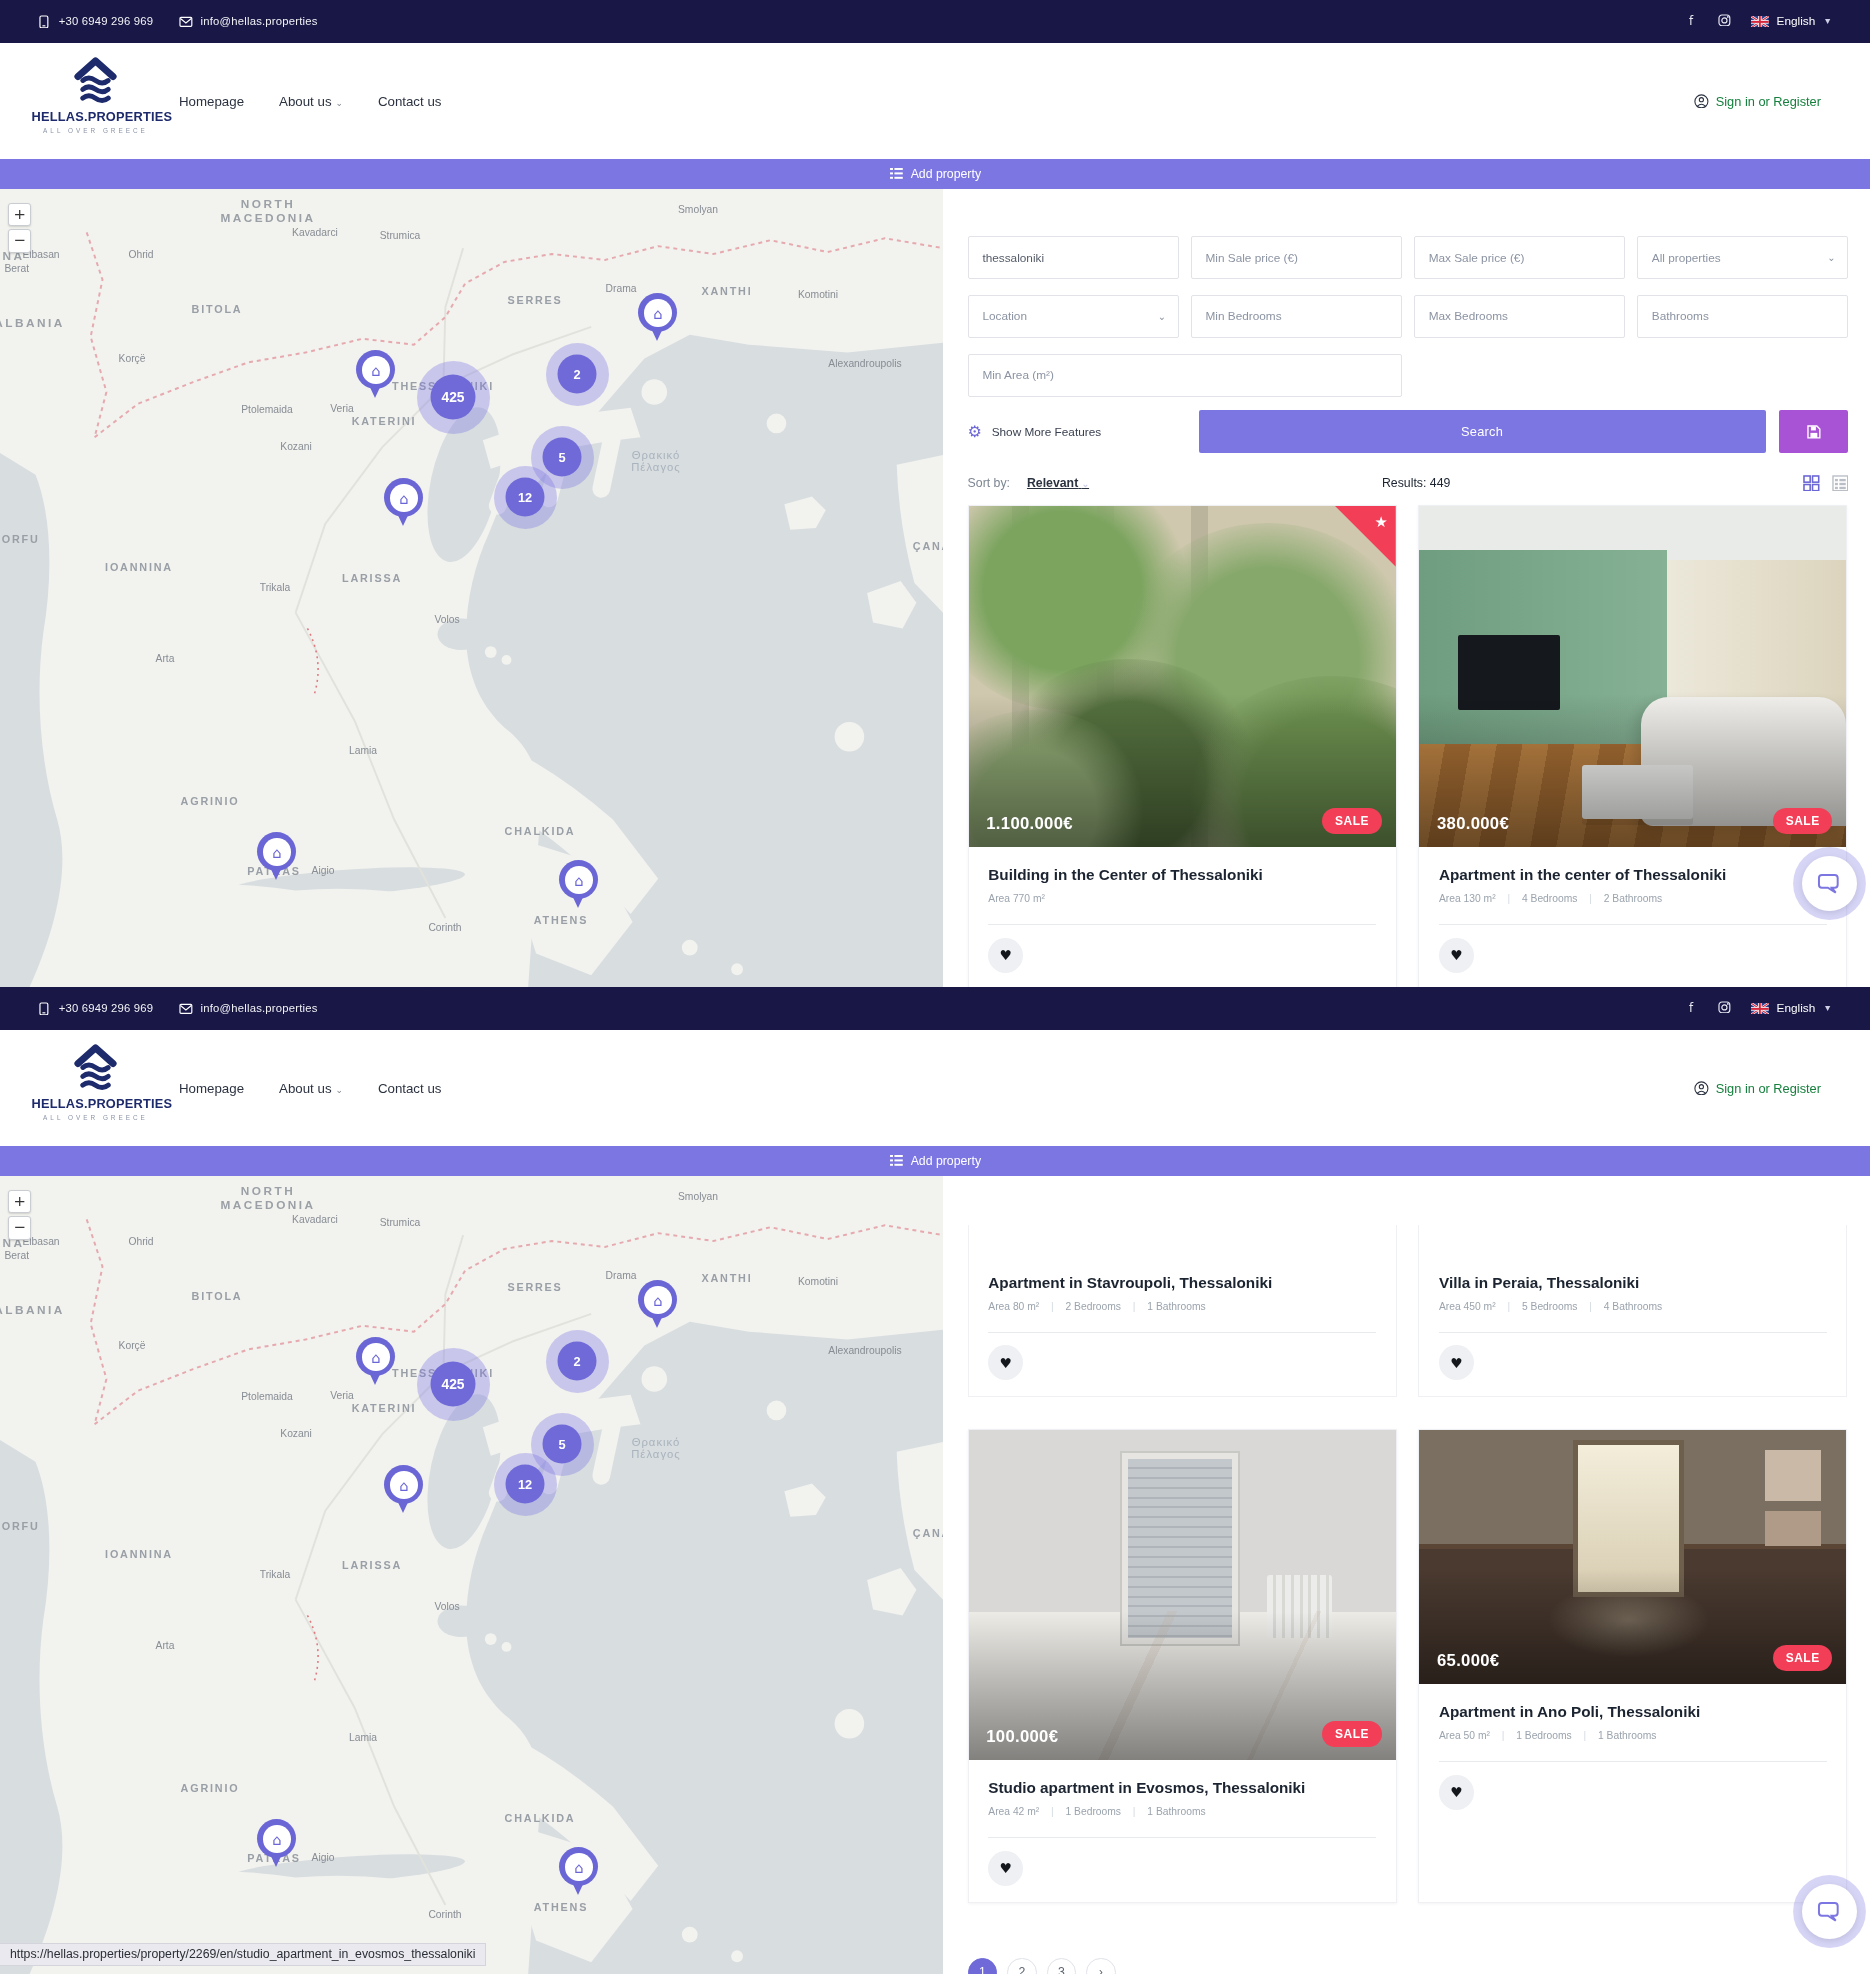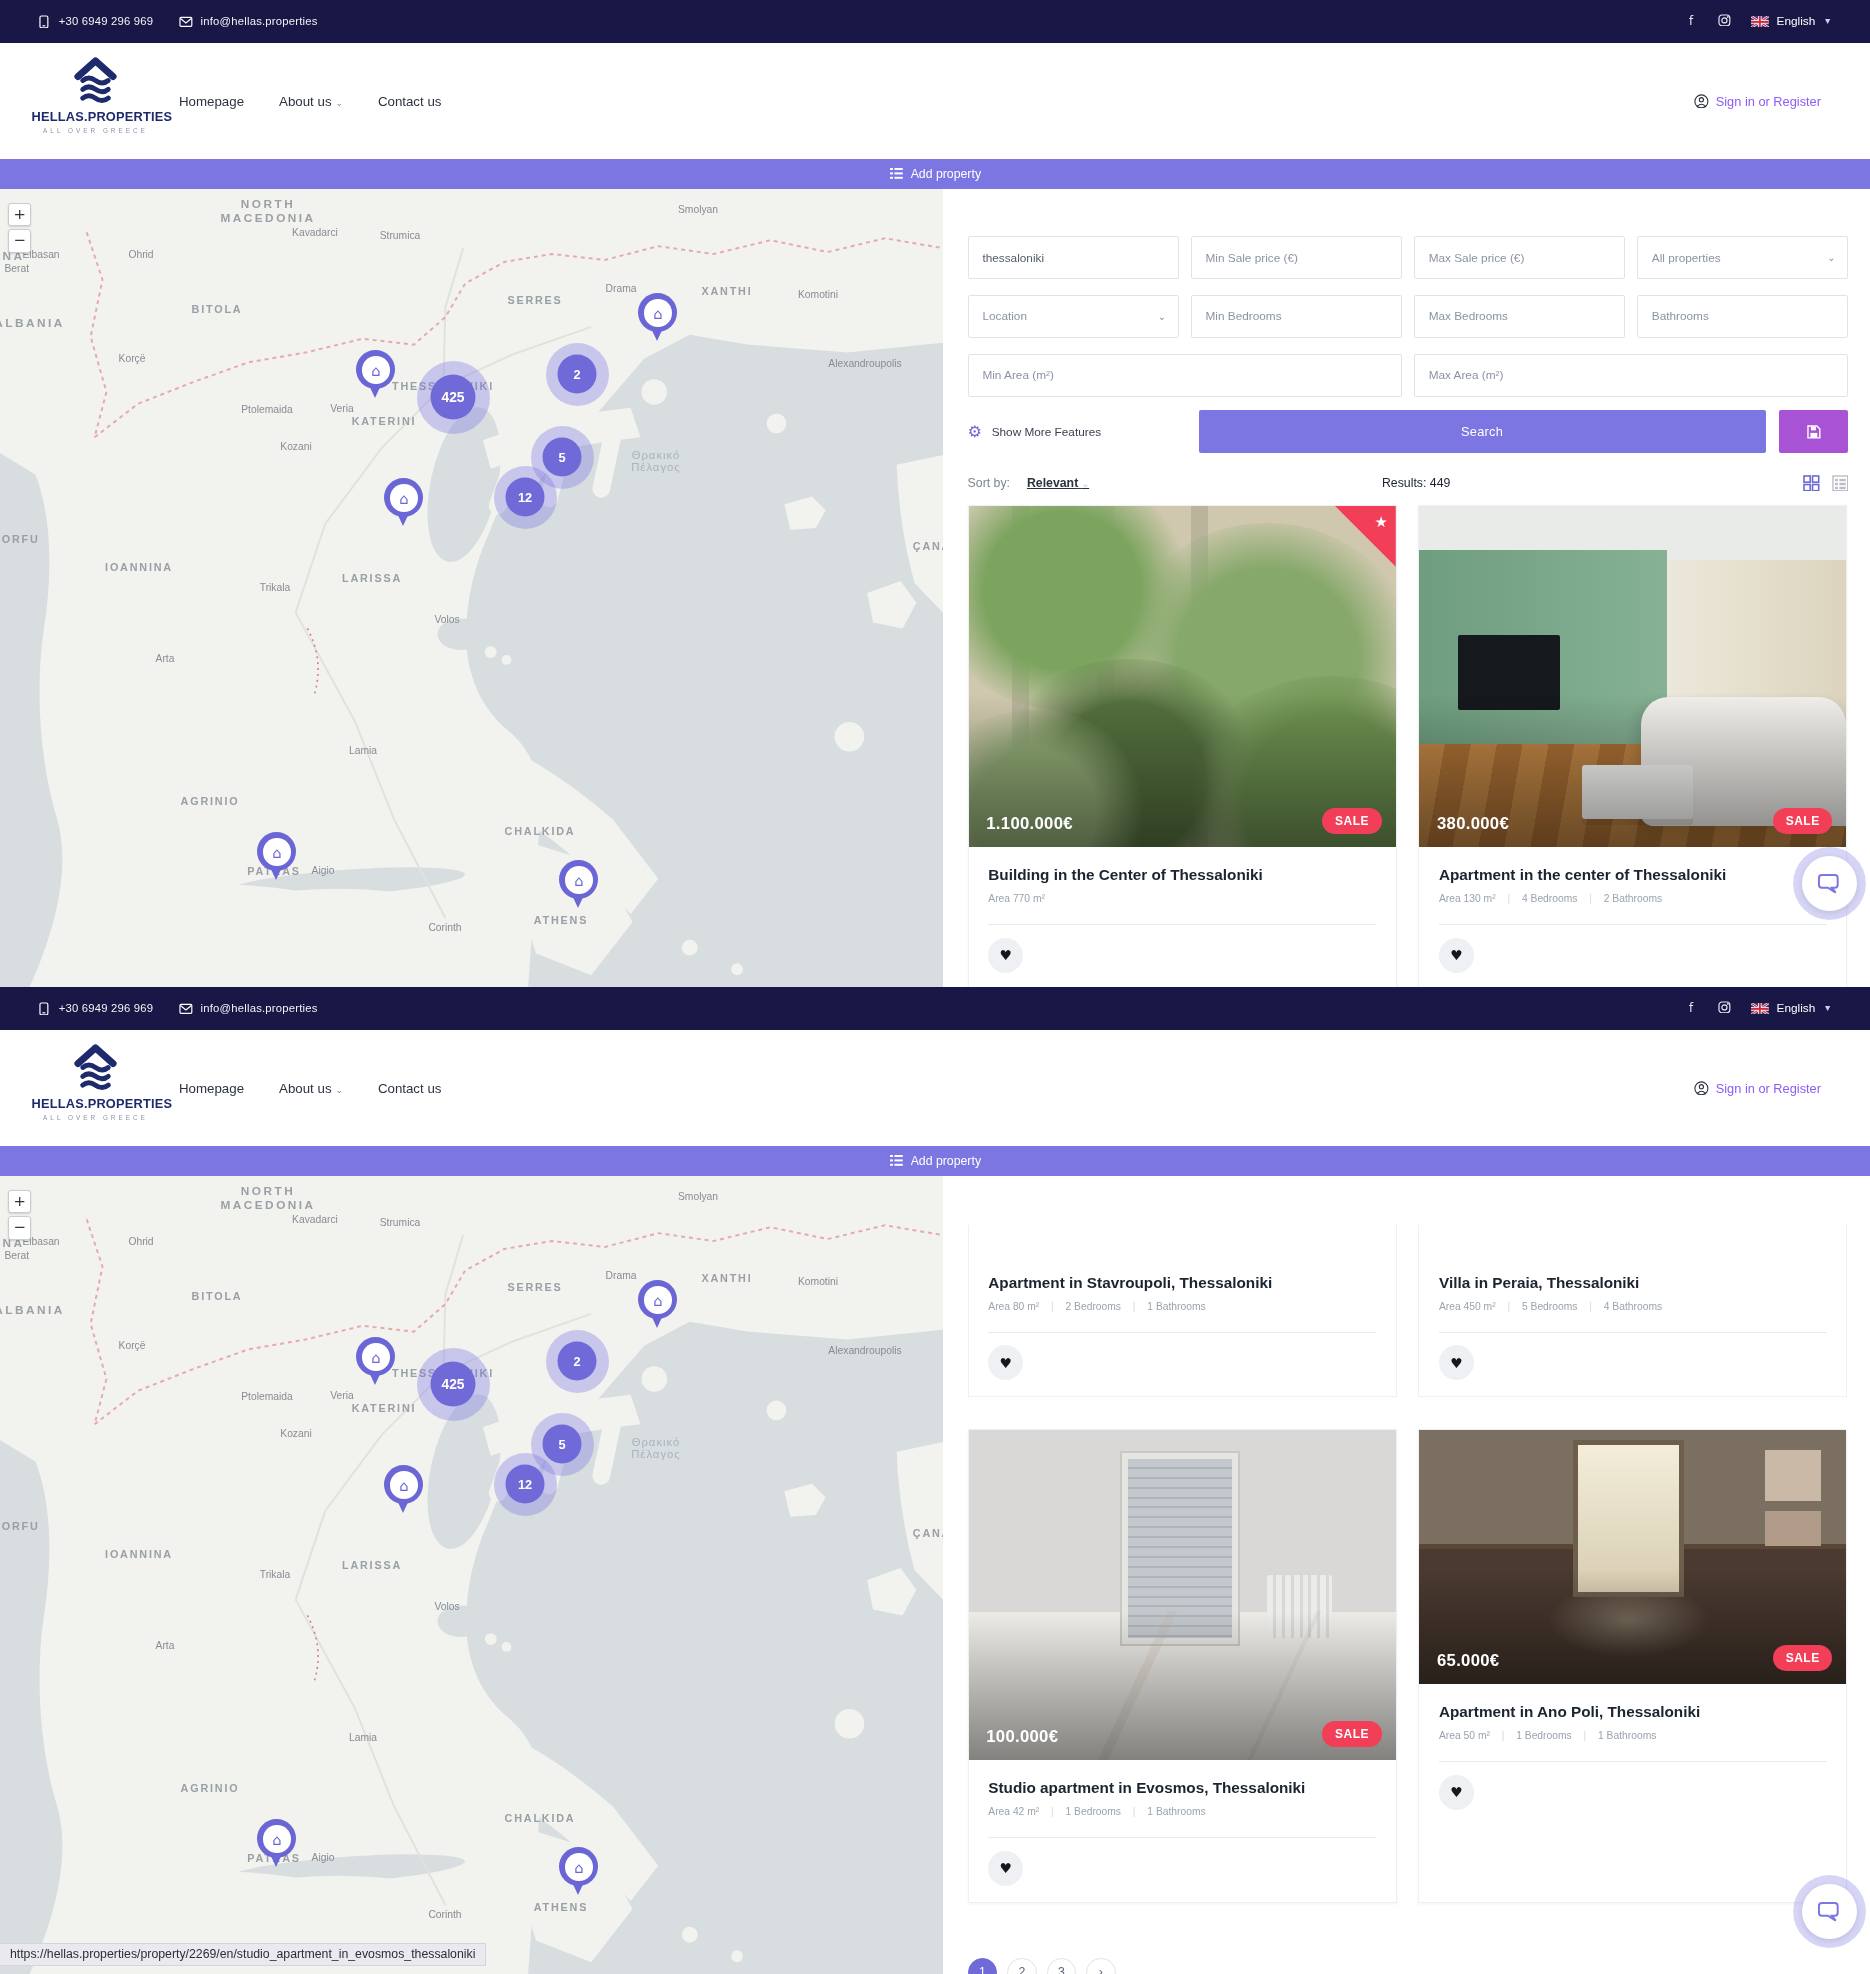--- a/index.html
+++ b/index.html
@@ -21,21 +21,21 @@
 
   
   .header { position:relative; height:116px; background:#fff; }
   .logo { position:absolute; left:31.5px; top:11.8px; width:128px; text-align:center; }
   .logo svg { display:block; margin:0 auto; }
   .brand { font-size:12.8px; font-weight:bold; color:#1d2a6b; letter-spacing:0.2px; margin-top:3px; }
   .tagline { font-size:6.4px; color:#8a93a6; letter-spacing:3px; margin-top:3px; }
   .nav { position:absolute; left:179px; top:0; height:116px; display:flex; align-items:center; gap:35px; }
   .nav-item { font-size:13.3px; color:#2b3240; cursor:pointer; }
   .nav-item .chev { color:#7b8291; margin-left:3.9px; font-size:8.9px; }
-  .signin { position:absolute; right:50px; top:0; height:116px; display:flex; align-items:center; gap:6.9px; font-size:12.8px; color:#8b5cf6; cursor:pointer;text-align:right; }
+  .signin { position:absolute; right:50px; top:0; height:116px; display:flex; align-items:center; gap:6.9px; font-size:12.8px; color:#15803d; cursor:pointer;text-align:right; }
 
   
   .actionbar { height:29.6px; background:#7c76e2; color:#fff; display:flex; align-items:center; justify-content:center; gap:7.9px; font-size:12.3px; cursor:pointer; }
 
   
   .content { position:absolute; left:0; right:0; top:189px; bottom:0; }
   .mappane { position:absolute; left:0; top:0; width:943px; height:798px; background:#eceeed; overflow:hidden; }
   .mappane svg.geo { position:absolute; left:0; top:0; }
   .zoomctl { position:absolute; left:7.9px; top:13.8px; width:23.6px; z-index:30; }
   .zbtn { width:23.6px; height:23.6px; background:#fff; border:1px solid #c9ccd1; border-radius:3px; font-size:14.8px; line-height:20.7px; text-align:center; color:#333; cursor:pointer; margin-bottom:3px; box-shadow:0 1px 2px rgba(0,0,0,.15); font-family:"DejaVu Sans",sans-serif; }
@@ -372,23 +372,20 @@
             </label>
           <label class="field">
               <input placeholder="Max Bedrooms" style="">
             </label>
           <label class="field">
               <input placeholder="Bathrooms" style="">
             </label>
           <label class="field span2">
               <input placeholder="Min Area (m²)" style="">
             </label>
-          <label class="field span2">
-              <input placeholder="Max Area (m²)" style="">
-            </label>
         </div>
         <div class="action-row">
           <span class="showmore">
             <span class="gear">⚙</span>
             <span>Show More Features</span>
           </span>
           <button class="search-btn">Search</button>
           <button class="save-btn">
             <svg width="15.8" height="15.8" viewBox="0 0 16 16">
                 <path d="M2,2 h9 l3,3 v9 h-12 z" fill="none" stroke="#fff" stroke-width="1.4"></path>

